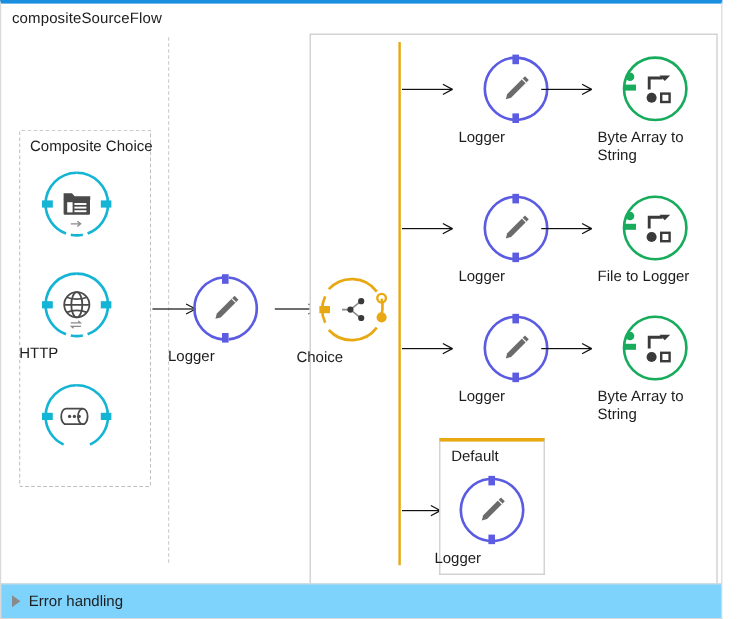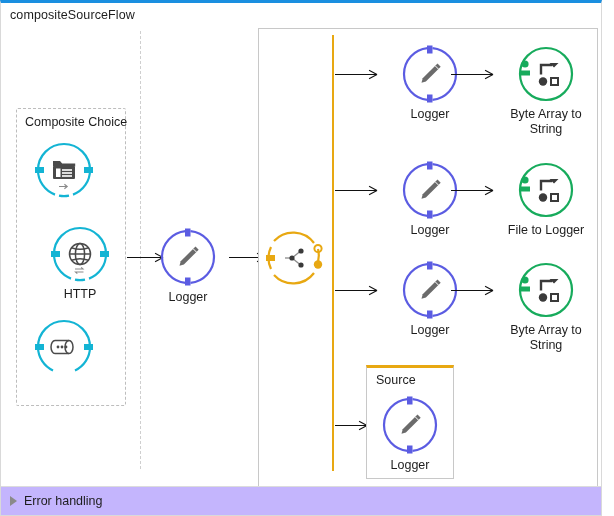--- a/index.html
+++ b/index.html
@@ -31,21 +31,21 @@
   }
 
   
   .error-bar {
     position: absolute;
     left: 0; right: 0; bottom: 0;
     height: 29px;
     border-top: 1px solid #dcdcdc;
     display: flex; align-items: center;
     padding-left: 9px;
-    background: #c4b5fd;
+    background: #7dd3fc;
   }
   .tri {
     width: 0; height: 0;
     border-left: 7px solid #8a8a8a;
     border-top: 5px solid transparent;
     border-bottom: 5px solid transparent;
     margin-right: 7px;
   }
   .error-label { font-size: 12.5px; color: #1d1d1d; }
 
@@ -71,21 +71,20 @@
     left: 8px; top: 6px;
     font-size: 12.5px;
     color: #1d1d1d;
     white-space: nowrap;
   }
 
   
   .node {
     position: absolute;
     width: 96px;
-    text-align: center;
   }
   .node .ring-wrap {
     position: relative;
     width: 58px; height: 58px;
     margin: 0 auto;
   }
   .node .label {
     margin-top: 4px;
     font-size: 12.5px;
     color: #1d1d1d;
@@ -184,21 +183,21 @@
         <g fill="#ffffff">
           <rect x="27" y="28.2" width="10" height="1.6"></rect>
           <rect x="27" y="31.2" width="10" height="1.6"></rect>
           <rect x="27" y="34.2" width="10" height="1.6"></rect>
         </g>
         <path d="M24 45.5 h8 m-2.6 -2.2 l2.8 2.2 l-2.8 2.2" fill="none" stroke="#8a8a8a" stroke-width="1.1"></path>
       </svg>
     </div>
   </div>
 
-  <div class="node" style="left:15px; top:222px;margin-left:16px;">
+  <div class="node" style="left:15px; top:222px;">
     <div class="ring-wrap">
       <svg width="58" height="58" viewBox="0 0 58 58">
         <path d="M29 3 A26 26 0 0 1 55 29" fill="none" stroke="#13b4d4" stroke-width="2.2"></path>
         <path d="M55 29 A26 26 0 0 1 38 53.6" fill="none" stroke="#13b4d4" stroke-width="2.2"></path>
         <path d="M34 54.6 A26 26 0 0 1 24 54.6" fill="none" stroke="#13b4d4" stroke-width="2.2"></path>
         <path d="M20 53.6 A26 26 0 0 1 3 29" fill="none" stroke="#13b4d4" stroke-width="2.2"></path>
         <path d="M3 29 A26 26 0 0 1 29 3" fill="none" stroke="#13b4d4" stroke-width="2.2"></path>
         <rect x="0" y="26" width="9" height="6" fill="#13b4d4"></rect>
         <rect x="49" y="26" width="9" height="6" fill="#13b4d4"></rect>
         <g fill="none" stroke="#4a4a4a" stroke-width="1.5">
@@ -278,20 +277,21 @@
         <g fill="none" stroke="#8a8a8a" stroke-width="1.3">
           <path d="M19 29 h7"></path>
           <path d="M26 29 l8 -6.5"></path>
           <path d="M26 29 l8 6.5"></path>
         </g>
         <circle cx="26" cy="29" r="2.6" fill="#3a3a3a"></circle>
         <circle cx="35" cy="22" r="2.6" fill="#3a3a3a"></circle>
         <circle cx="35" cy="36" r="2.6" fill="#3a3a3a"></circle>
       </svg>
     </div>
+    <div class="label">Choice</div>
   </div>
 
   <div class="arrow" style="left:334px; top:67px; width:42px;">
     <div class="shaft"></div>
     <div class="head"></div>
   </div>
   <div class="node" style="left:381px; top:42px;">
     <div class="ring-wrap">
       <svg width="58" height="58" viewBox="0 0 58 58">
         <path d="M31.5 3.2 A26 26 0 0 1 55 29 A26 26 0 0 1 31.5 54.8" fill="none" stroke="#5b5ce2" stroke-width="2.2"></path>
@@ -405,21 +405,21 @@
     <div class="label">Byte Array to
 String</div>
   </div>
 
   <div class="arrow" style="left:334px; top:418px; width:32px;">
     <div class="shaft"></div>
     <div class="head"></div>
   </div>
 
   <div class="default-box">
-    <div class="default-label">Source</div>
+    <div class="default-label">Default</div>
   </div>
   <div class="node" style="left:361px; top:393px;">
     <div class="ring-wrap">
       <svg width="58" height="58" viewBox="0 0 58 58">
         <path d="M31.5 3.2 A26 26 0 0 1 55 29 A26 26 0 0 1 31.5 54.8" fill="none" stroke="#5b5ce2" stroke-width="2.2"></path>
         <path d="M26.5 54.8 A26 26 0 0 1 3 29 A26 26 0 0 1 26.5 3.2" fill="none" stroke="#5b5ce2" stroke-width="2.2"></path>
         <rect x="26" y="0.5" width="5.5" height="8" fill="#5b5ce2"></rect>
         <rect x="26" y="49.5" width="5.5" height="8" fill="#5b5ce2"></rect>
         <path d="M36.5 18.5 l3.2 3.2 l-14.8 14.8 l-4.4 1.2 l1.2 -4.4 z" fill="#6b6b6b"></path>
         <path d="M34.2 20.8 l3.2 3.2" stroke="#ffffff" stroke-width="1" fill="none"></path>

